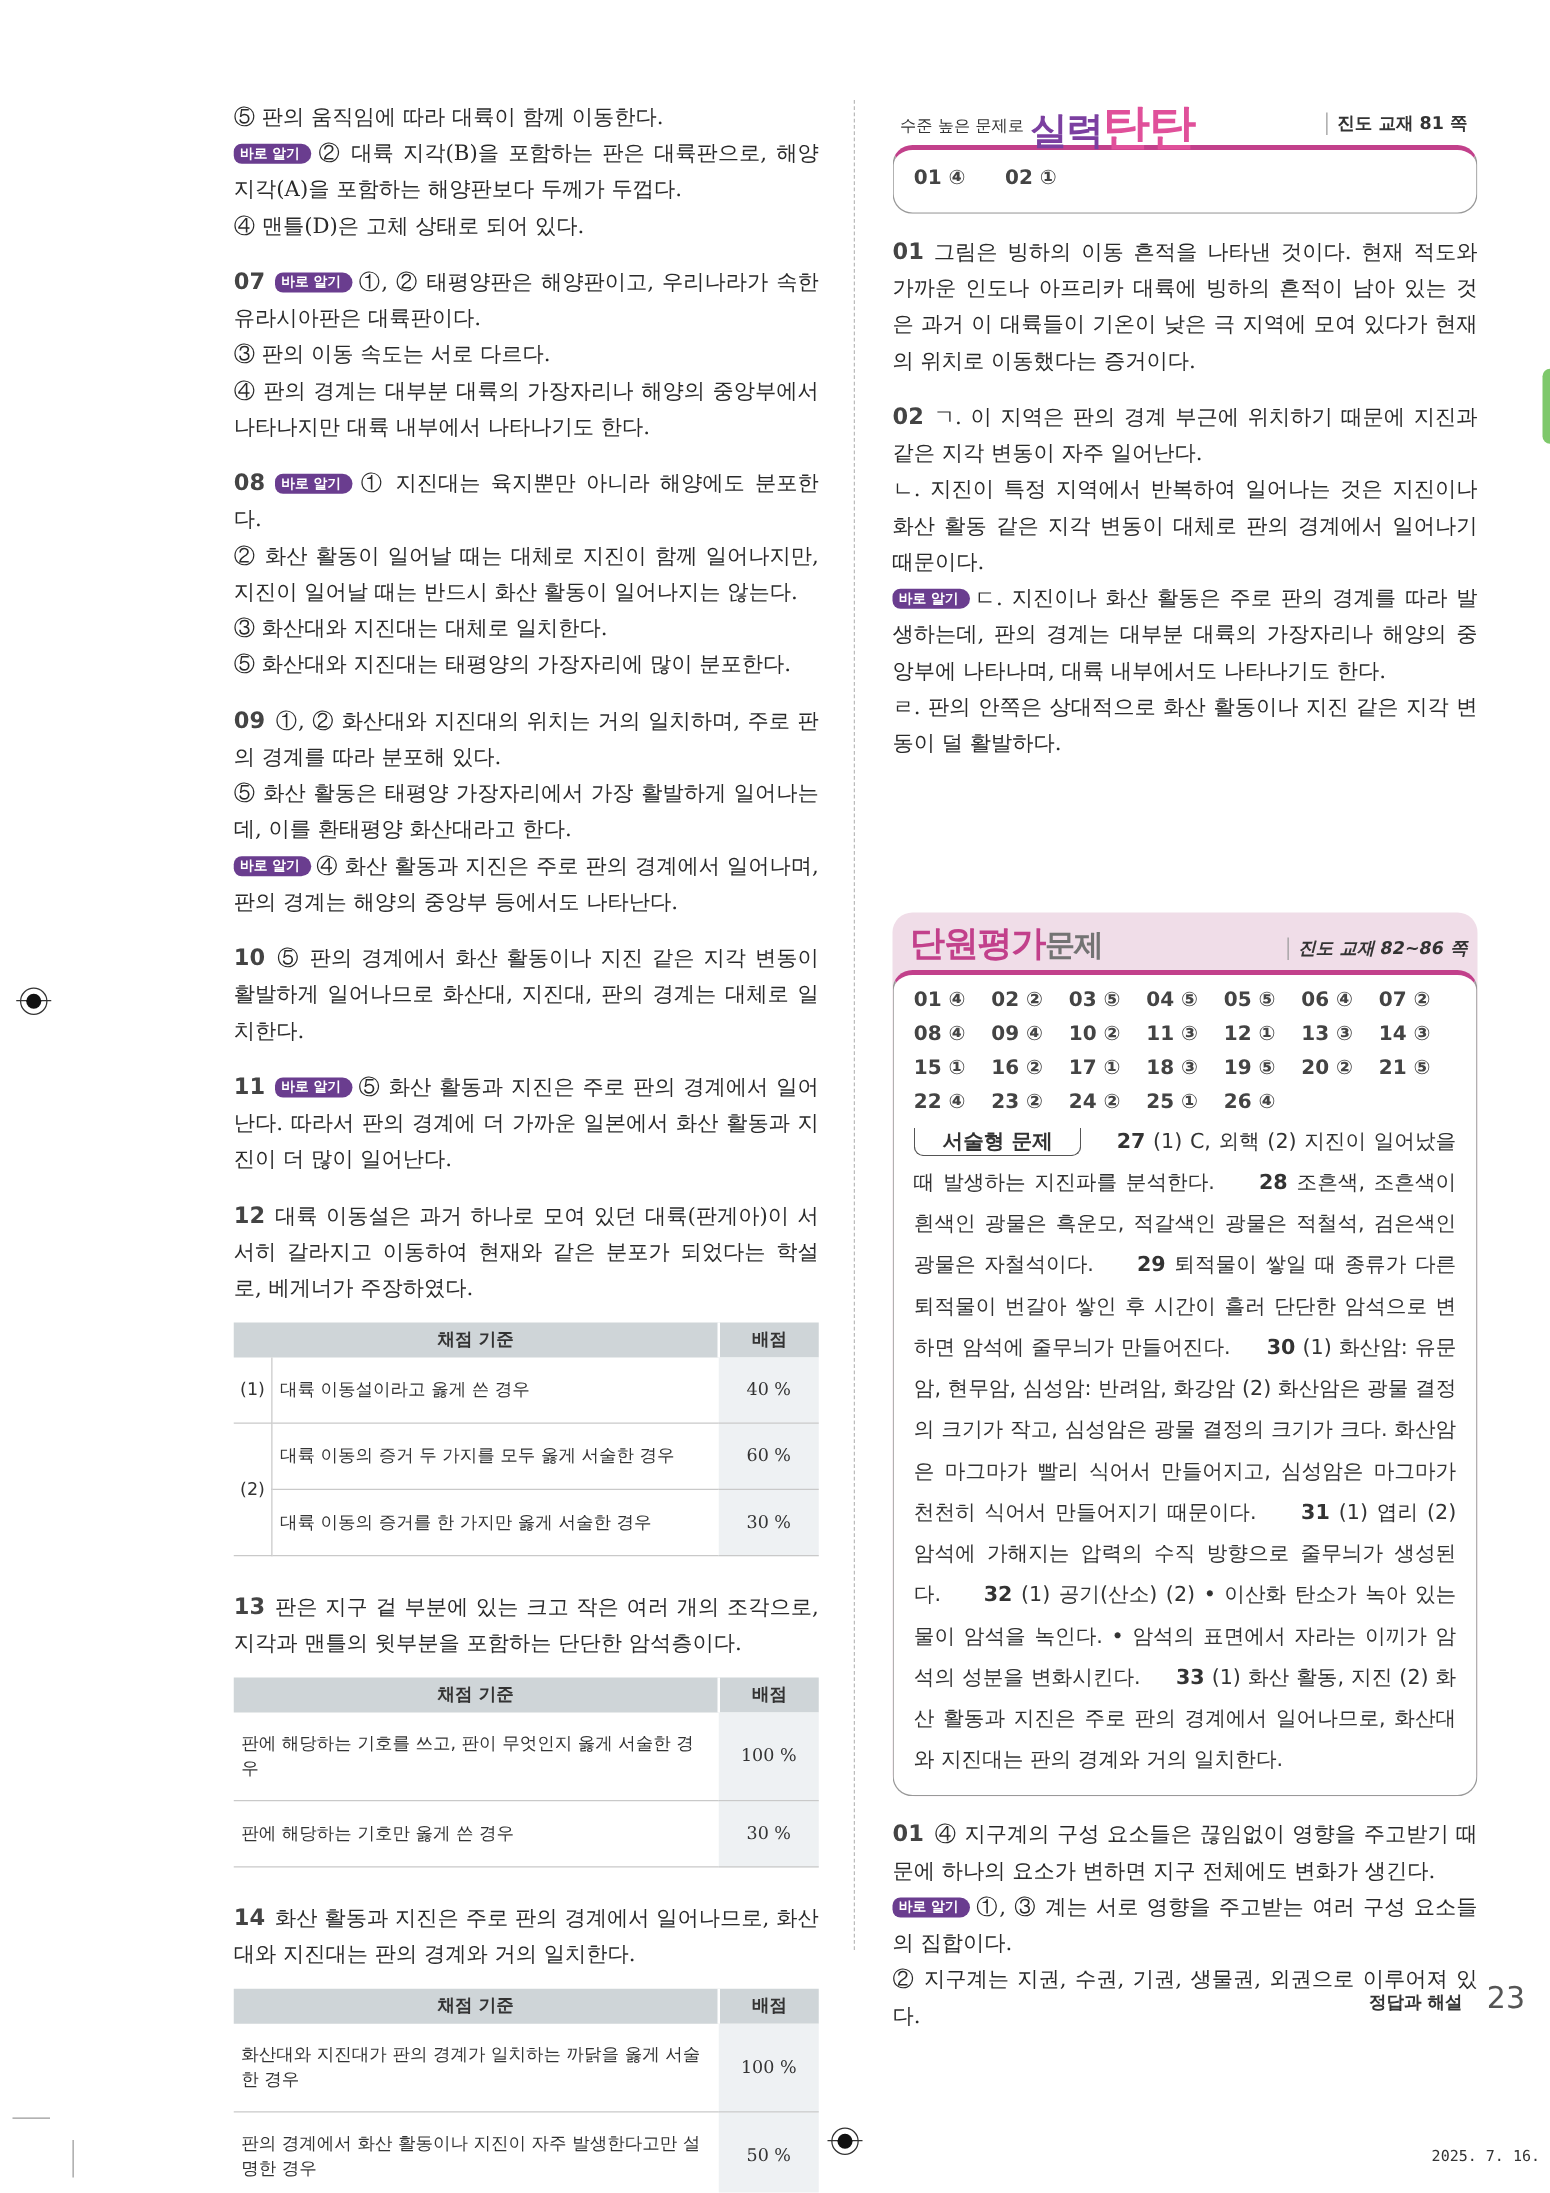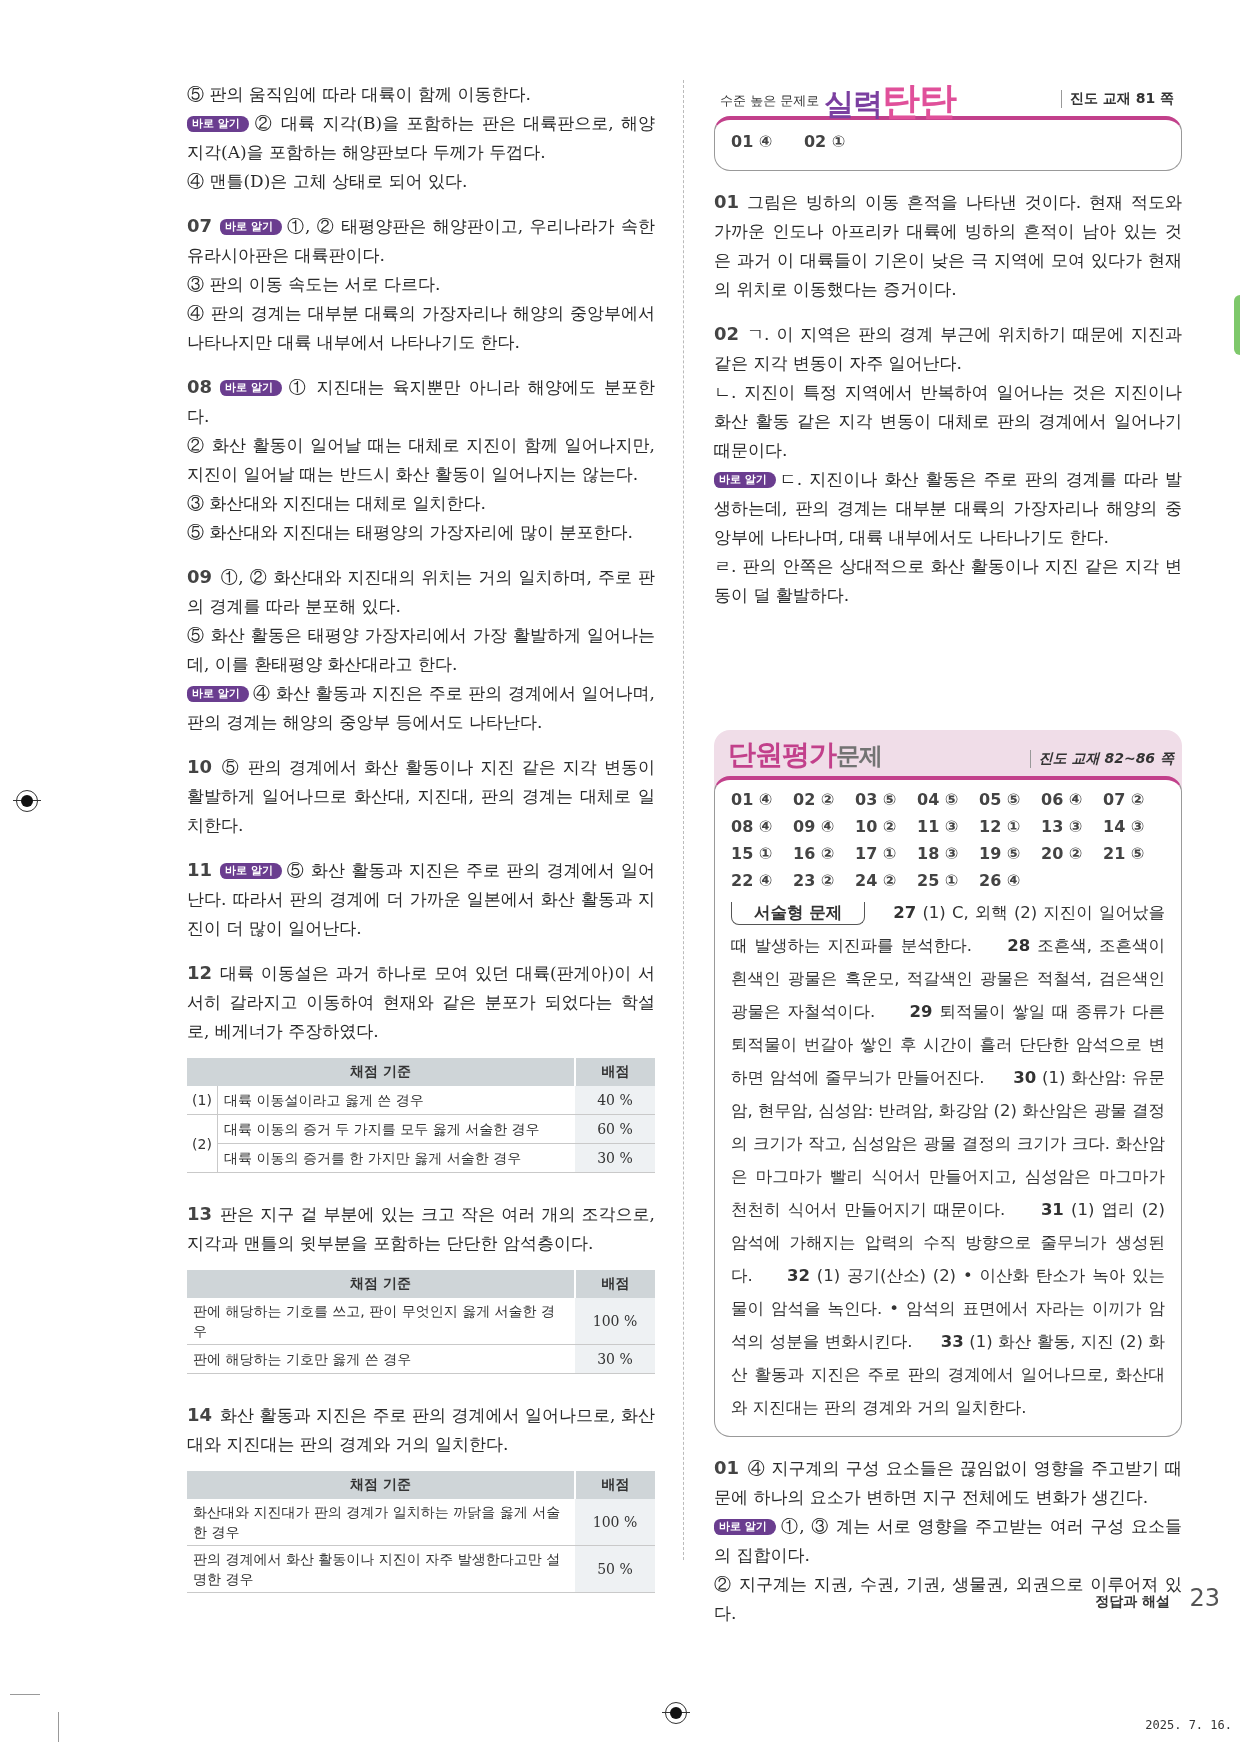--- a/index.html
+++ b/index.html
@@ -8,21 +8,21 @@
   .col { position:absolute; }
   .left { left:187px; top:80px; width:468px; }
   .right { left:714px; top:80px; width:468px; }
   .para { font-size:17px; line-height:29px; text-align:justify; margin:0; }
   .block { margin-bottom:15px; }
   .qnum { font-family:"DejaVu Sans", "Liberation Sans", sans-serif; font-weight:bold; color:#444; margin-right:8px; font-size:18px; }
   .badge { display:inline-block; background:#6a3d8f; color:#fff; font-family:"DejaVu Sans", "Liberation Sans", sans-serif;
            font-size:11px; line-height:16px; padding:0 9px 0 5px; border-radius:8px 10px 10px 8px; vertical-align:2px; margin-right:4px; font-weight:bold; }
   table.score { width:468px; border-collapse:collapse; font-family:"DejaVu Sans", "Liberation Sans", sans-serif; font-size:14px; margin:12px 0 26px 0; }
   table.score th { background:#cfd5d8; color:#333; font-weight:bold; height:26px; }
-  table.score td { border-bottom:1px solid #c9c9c9; padding:3px 6px; height:22px; color:#333; line-height:20px; }
+  table.score td { border-bottom:1px solid #c9c9c9; padding:15px 6px; height:22px; color:#333; line-height:20px; }
   table.score td.pts { background:#eef1f3; text-align:center; width:68px; font-family:"DejaVu Serif", serif; }
   table.score th.pts { width:68px; border-left:2px solid #fff;margin-left:48px; }
   table.score td.sub { width:22px; text-align:center; border-right:1px solid #c9c9c9; padding:0 4px; }
 
   
   .hdr { position:relative; height:34px; }
   .hdr-sub { position:absolute; left:6px; top:12px; font-family:"DejaVu Sans", sans-serif; font-size:13px; color:#333; }
   .hdr-big { position:absolute; left:110px; top:-4px; font-family:"DejaVu Sans", sans-serif; font-size:30px; font-weight:bold; color:#7b3fa0; letter-spacing:-1px; }
   .hdr-big .pink { color:#e0509a; font-size:38px; }
   .hdr-page { position:absolute; right:8px; top:10px; font-family:"DejaVu Sans", sans-serif; font-size:14px; font-weight:bold; color:#333; padding-left:8px; border-left:1px solid #999; }

